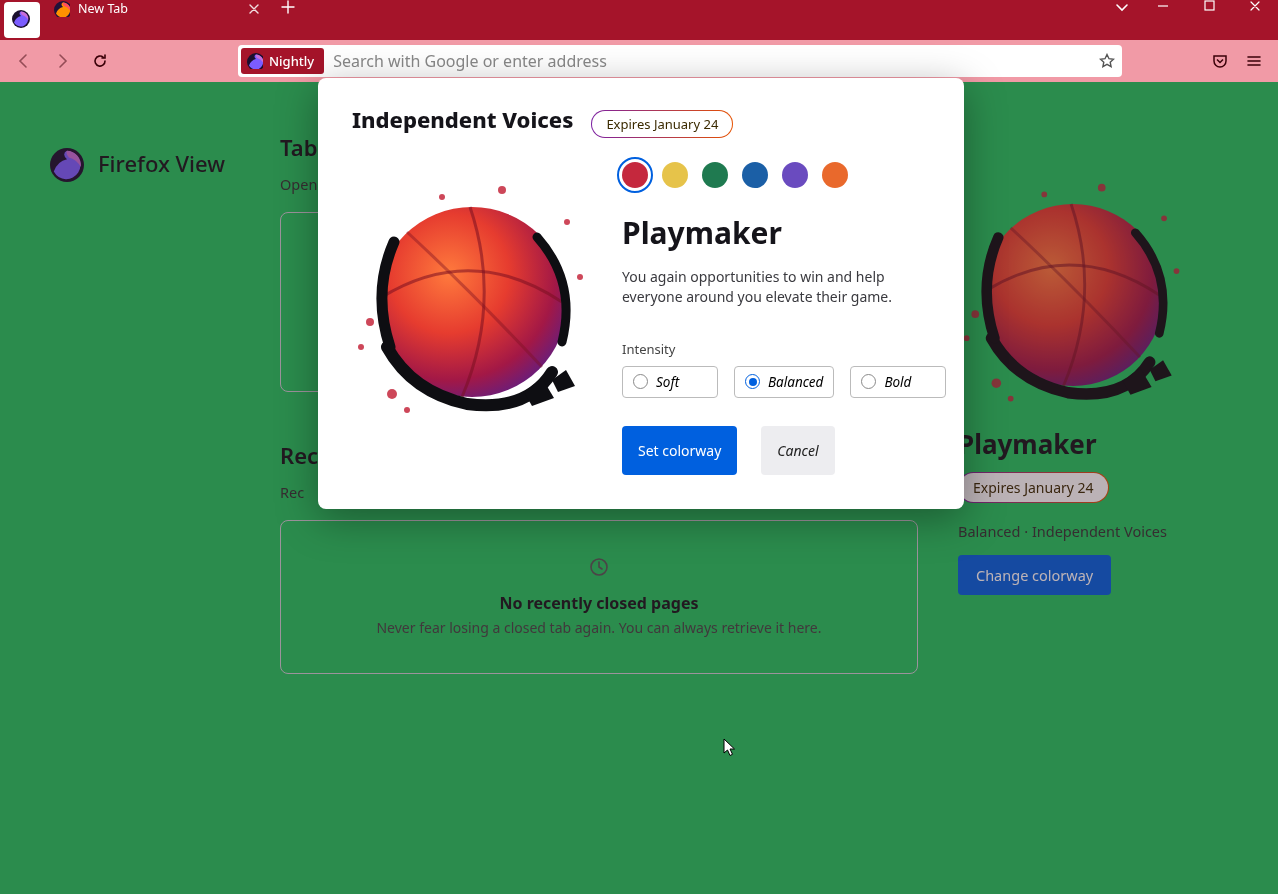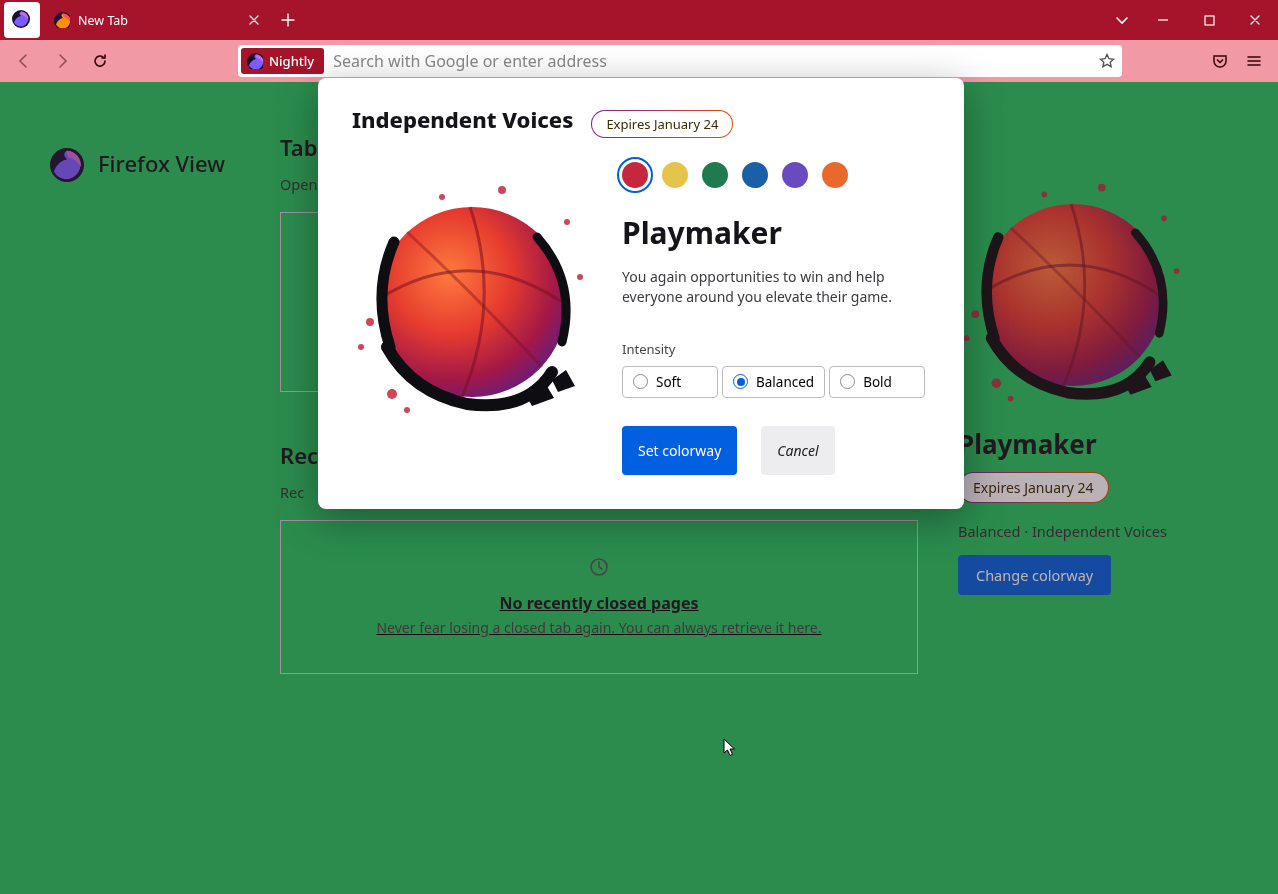--- a/index.html
+++ b/index.html
@@ -1,19 +1,19 @@
 <!DOCTYPE html>
 <html><head>
 <meta charset="utf-8">
 <style>
   * { box-sizing: border-box; margin: 0; padding: 0; font-family: "Segoe UI", system-ui, sans-serif; }
   body { width: 1278px; height: 894px; overflow: hidden; background: #f9f9fb; position: relative; }
 
   
-  .titlebar { height: 40px; background: #a5142a; display: flex; align-items: center; color: #fff; }
+  .titlebar { height: 40px; background: #a5142a; display: flex; align-items: flex-start; color: #fff; }
   .pinned-tab { width: 44px; display:flex; align-items:center; justify-content:center; }
   .pinned-tab .icon-box { width:36px; height:36px; background:#fff; border-radius:4px; display:flex; align-items:center; justify-content:center; margin:2px; }
   .tab { width: 226px; display:flex; align-items:center; gap:8px; padding:0 10px; position:relative; font-size:12.5px; }
   .tab .close { margin-left:auto; opacity:.85; }
   .new-tab-btn { width:36px; display:flex; align-items:center; justify-content:center; }
   .spacer { flex:1; }
   .win-btn { width:46px; display:flex; align-items:center; justify-content:center; }
   .chevron-btn { width:36px; display:flex; align-items:center; justify-content:center; }
 
   .toolbar { height: 42px; background:#f19aa6; display:flex; align-items:center; padding:0 8px; gap:6px;justify-content:center; }
@@ -29,21 +29,21 @@
   
   .content { position:absolute; top:82px; left:0; right:0; bottom:0; background:#22c55e; }
   .overlay-dim { position:absolute; inset:0; background:rgba(60,35,45,0.35); pointer-events:none; z-index:5; }
 
   .fxview { position:absolute; top:0; left:0; right:0; bottom:0; padding:50px 60px 0 50px; display:flex; gap:40px; }
   .fxview-left { flex:0 0 190px; display:flex; align-items:flex-start; gap:14px; padding-top:16px; }
   .fxview-title { font-size:22px; font-weight:500; color:#15141a; }
   .fxview-main { flex:1; }
   .fxview-section-h { font-size:22px; font-weight:600; margin-bottom:12px; color:#15141a;}
   .fxview-sub { font-size:14.5px; color:#333; margin-bottom:18px; }
-  .fxview-card { border:1px solid #cfcfd8; border-radius:0; padding:36px 20px; text-align:center;text-decoration:underline; }
+  .fxview-card { border:1px solid #cfcfd8; border-radius:8px; padding:36px 20px; text-align:center; }
   .fxview-card .hist-icon { display:inline-block; margin-bottom:10px; color:#555; }
   .fxview-card .big { font-size:16px; font-weight:700; color:#15141a; margin-bottom:4px; }
   .fxview-card .small { font-size:14px; color:#444; }
 
   .fxview-side { flex:0 0 260px; display:flex; flex-direction:column; align-items:flex-start; padding-top:48px; }
   .side-art { width:230px; height:230px; }
   .side-name { font-size:26px; font-weight:700; margin-top:16px; color:#15141a; }
   .expiry-pill { margin-top:10px; display:inline-block; padding:5px 14px; border-radius:18px; font-size:14px; color:#3a2a00;
     background:#fff; border:1px solid transparent;
     background-image: linear-gradient(#fff,#fff), linear-gradient(90deg,#7b1fa2,#e65100);
@@ -58,21 +58,21 @@
   .modal-title { font-size:22px; font-weight:800; color:#15141a; }
   .modal-body { display:flex; gap:30px; }
   .modal-art { width:240px; height:280px; display:flex; align-items:center; justify-content:center; flex-shrink:0; }
   .modal-right { flex:1; }
   .swatches { display:flex; gap:14px; margin-bottom:24px; }
   .swatch { width:26px; height:26px; border-radius:50%; cursor:pointer; }
   .swatch.selected { outline:2px solid #0060df; outline-offset:3px; }
   .colorway-name { font-size:30px; font-weight:700; margin-bottom:14px; color:#15141a;}
   .colorway-desc { font-size:14px; color:#3a3a3f; line-height:1.45; margin-bottom:32px; max-width:300px;}
   .intensity-label { font-size:13px; color:#444; margin-bottom:8px; }
-  .intensity-group { display:flex; gap:4px; margin-bottom:28px; }
+  .intensity-group { display:flex; gap:16px; margin-bottom:28px;font-style:italic; }
   .intensity-opt { border:1px solid #bbb; border-radius:4px; padding:6px 10px; display:flex; align-items:center; gap:8px; font-size:13.5px; cursor:pointer; min-width:96px;}
   .radio { width:15px; height:15px; border-radius:50%; border:1.5px solid #8a8a8a; display:inline-block; position:relative; flex-shrink:0;}
   .radio.checked { border-color:#0060df; }
   .radio.checked::after { content:""; position:absolute; inset:2.5px; background:#0060df; border-radius:50%; }
   .modal-actions { display:flex; gap:24px; }
   .btn-primary { background:#0060df; color:#fff; border:none; padding:8px 16px; border-radius:4px; font-size:14px; cursor:pointer;}
   .btn-secondary { background:#ededf0; color:#222; border:none; padding:15px 16px; border-radius:4px; font-size:14px; cursor:pointer;font-style:italic;}
 
   .cursor { position:absolute; left:723px; top:738px; z-index:50; }
 

